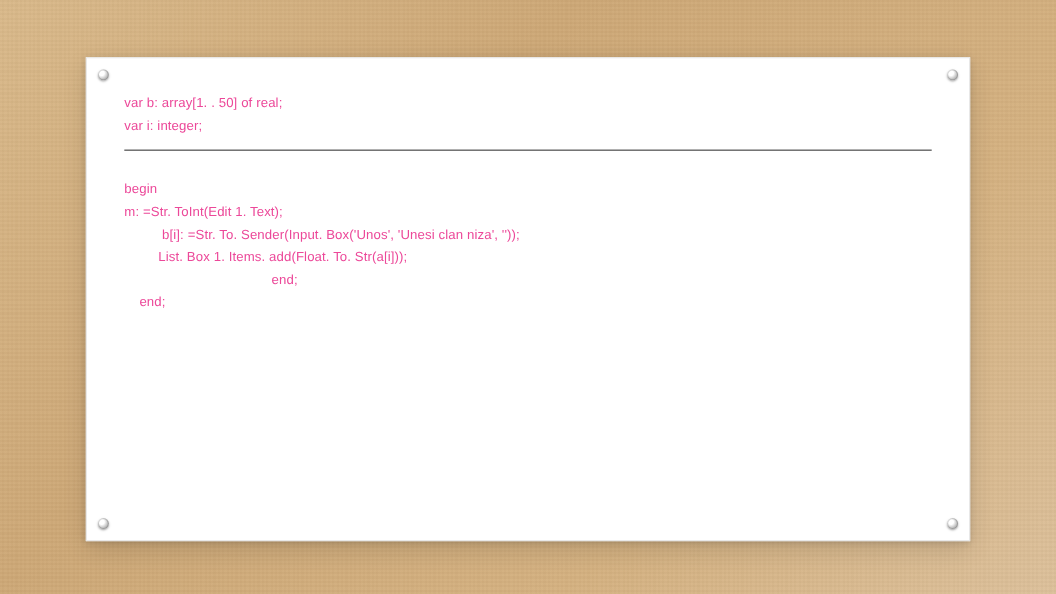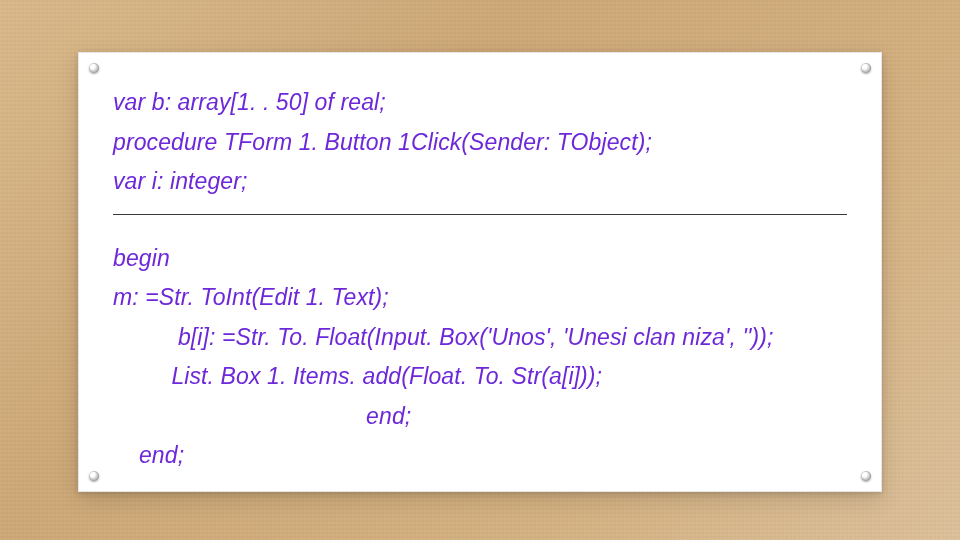--- a/index.html
+++ b/index.html
@@ -42,25 +42,24 @@
   .corner.bl { left: 10px; bottom: 10px; }
   .corner.br { right: 10px; bottom: 10px; }
   .content {
     position: absolute;
     left: 34px;
     right: 34px;
     top: 30px;
     bottom: 30px;
   }
   .block1, .block2 {
-    font-size: 23px;
+    font-size: 12px;
     line-height: 1.72;
-    color: #6d28d9;
+    color: #ec4899;
     letter-spacing: 0.1px;
-    font-style: italic;
   }
   .block1 { padding-bottom: 8px; }
   .divider {
     border: none;
     border-top: 1.5px solid #3a3a3a;
     margin: 4px 0 24px 0;
   }
   .line { white-space: pre; }
 </style>
 </head>
@@ -69,29 +68,28 @@
 <div class="card">
   <span class="corner tl"></span>
   <span class="corner tr"></span>
   <span class="corner bl"></span>
   <span class="corner br"></span>
 
   <div class="content">
 
     <div class="block1">
       <div class="line">var b: array[1. . 50] of real;</div>
-      <div class="line">procedure TForm 1. Button 1Click(Sender: TObject);</div>
       <div class="line">var i: integer;</div>
     </div>
 
     <hr class="divider">
 
     <div class="block2">
       <div class="line">begin</div>
       <div class="line">m: =Str. ToInt(Edit 1. Text);</div>
-      <div class="line">          b[i]: =Str. To. Float(Input. Box('Unos', 'Unesi clan niza', ''));</div>
+      <div class="line">          b[i]: =Str. To. Sender(Input. Box('Unos', 'Unesi clan niza', ''));</div>
       <div class="line">         List. Box 1. Items. add(Float. To. Str(a[i]));</div>
       <div class="line">                                       end;</div>
       <div class="line">    end;</div>
     </div>
 
   </div>
 </div>
 
 </body></html>

